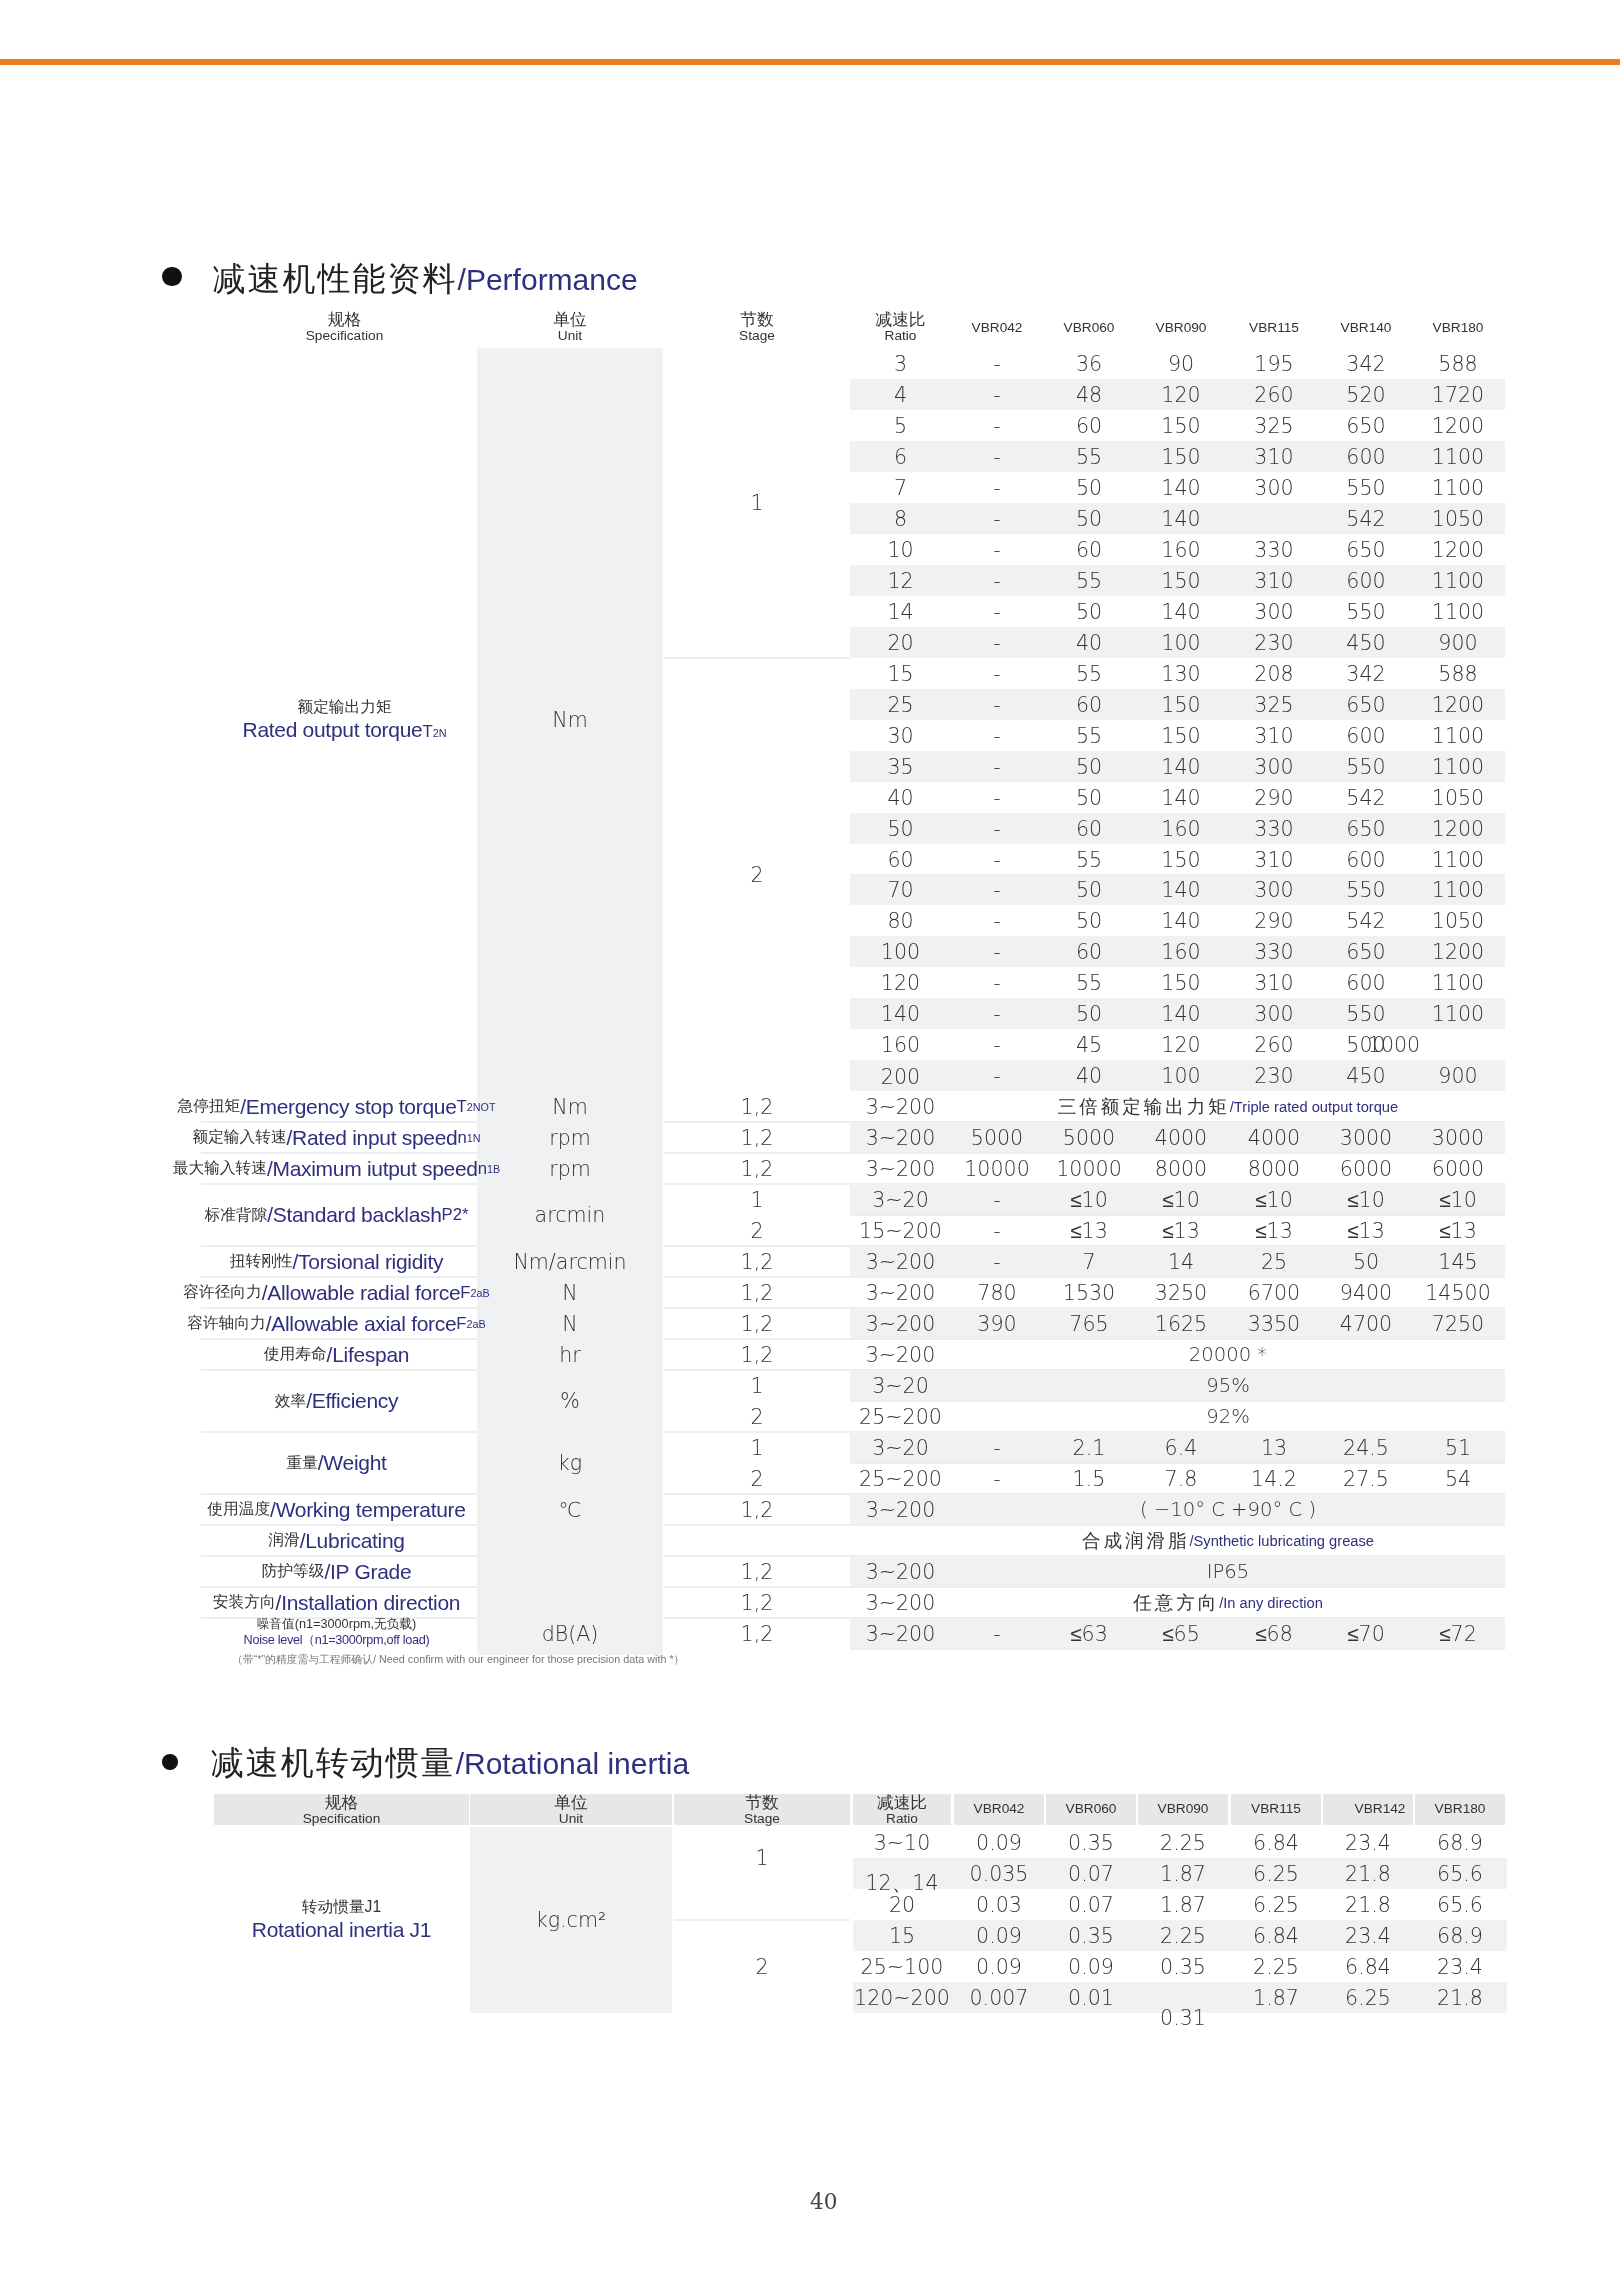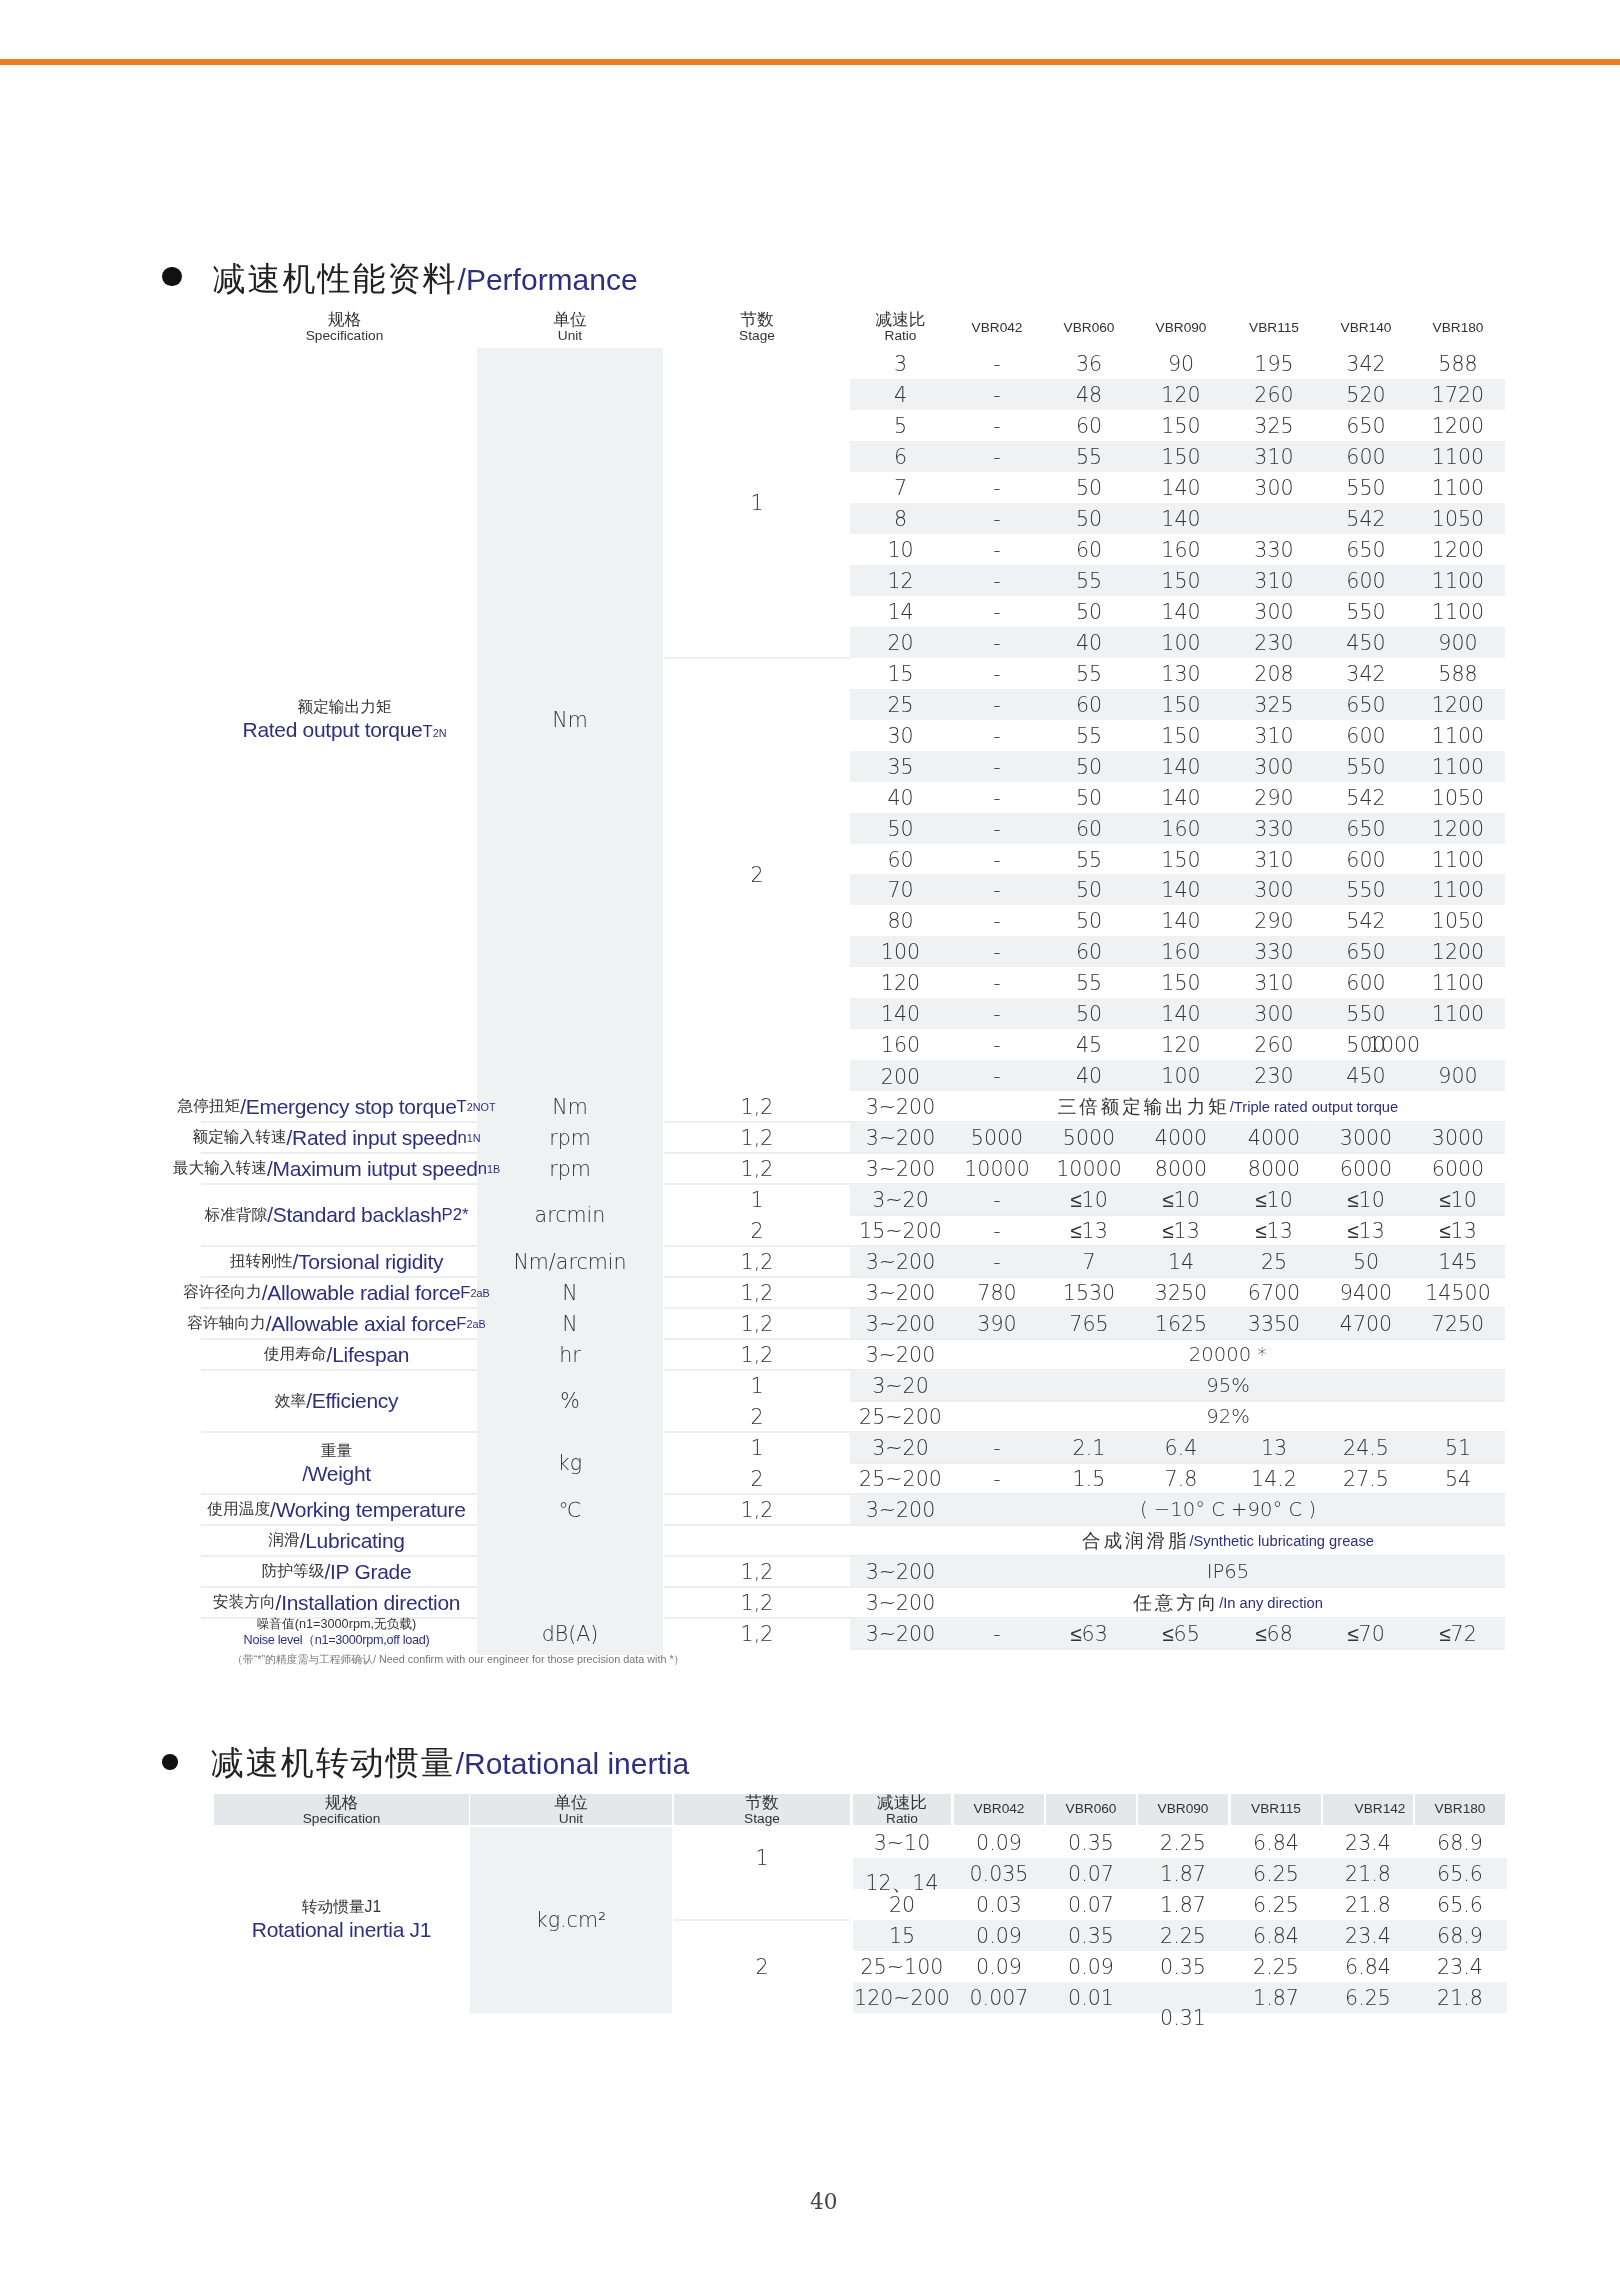--- a/index.html
+++ b/index.html
@@ -439,21 +439,21 @@
     <div class="cell" style="left: 850px; top: 1370px; width: 101px; height: 31px;">3~20</div>
     <div class="merged" style="left: 951px; top: 1370px; width: 554px; height: 31px;">
       <span class="">95%</span>
     </div>
     <div class="rowline" style="left: 850px; top: 1431px; width: 655px;"></div>
     <div class="cell" style="left: 664px; top: 1401px; width: 186px; height: 31px;">2</div>
     <div class="cell" style="left: 850px; top: 1401px; width: 101px; height: 31px;">25~200</div>
     <div class="merged" style="left: 951px; top: 1401px; width: 554px; height: 31px;">
       <span class="">92%</span>
     </div>
-    <div class="spec" style="left: 196px; top: 1432px; width: 281px; height: 62px; flex-direction: column;">
+    <div class="spec" style="left: 196px; top: 1432px; width: 281px; height: 62px;">
       <span class="zh">重量</span>
       <span class="en">/Weight</span>
     </div>
     <div class="rowline" style="left: 201px; top: 1493px; width: 276px;"></div>
     <div class="rowline" style="left: 664px; top: 1493px; width: 186px;"></div>
     <div class="cell" style="left: 477px; top: 1432px; width: 186px; height: 62px;">kg</div>
     <div class="stripe" style="left: 850px; top: 1432px; width: 655px; height: 31px;"></div>
     <div class="rowline" style="left: 850px; top: 1462px; width: 655px;"></div>
     <div class="cell" style="left: 664px; top: 1432px; width: 186px; height: 31px;">1</div>
     <div class="cell" style="left: 850px; top: 1432px; width: 101px; height: 31px;">3~20</div>

